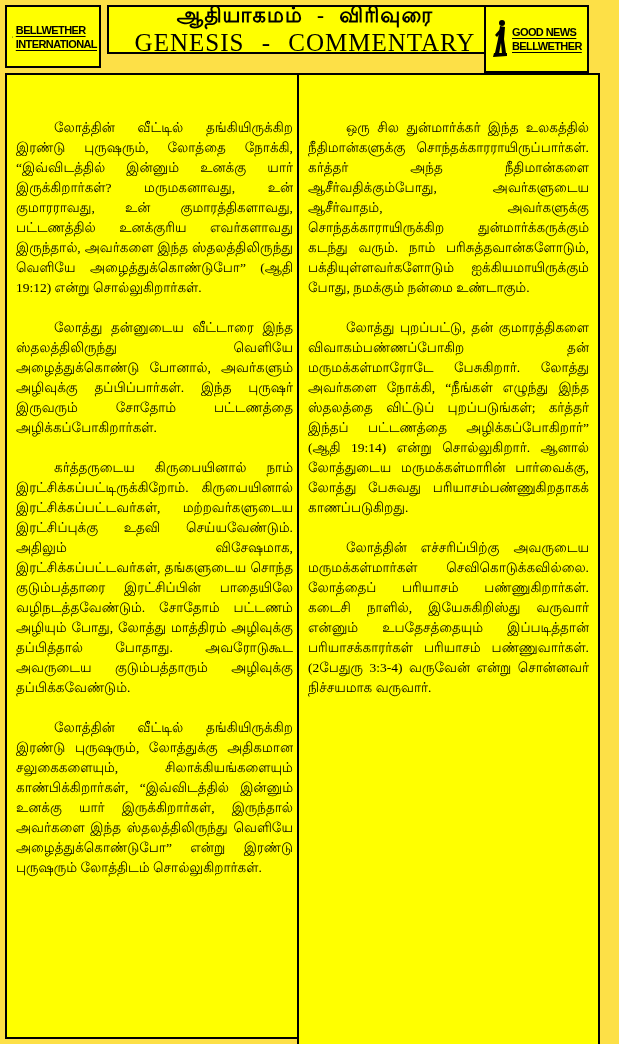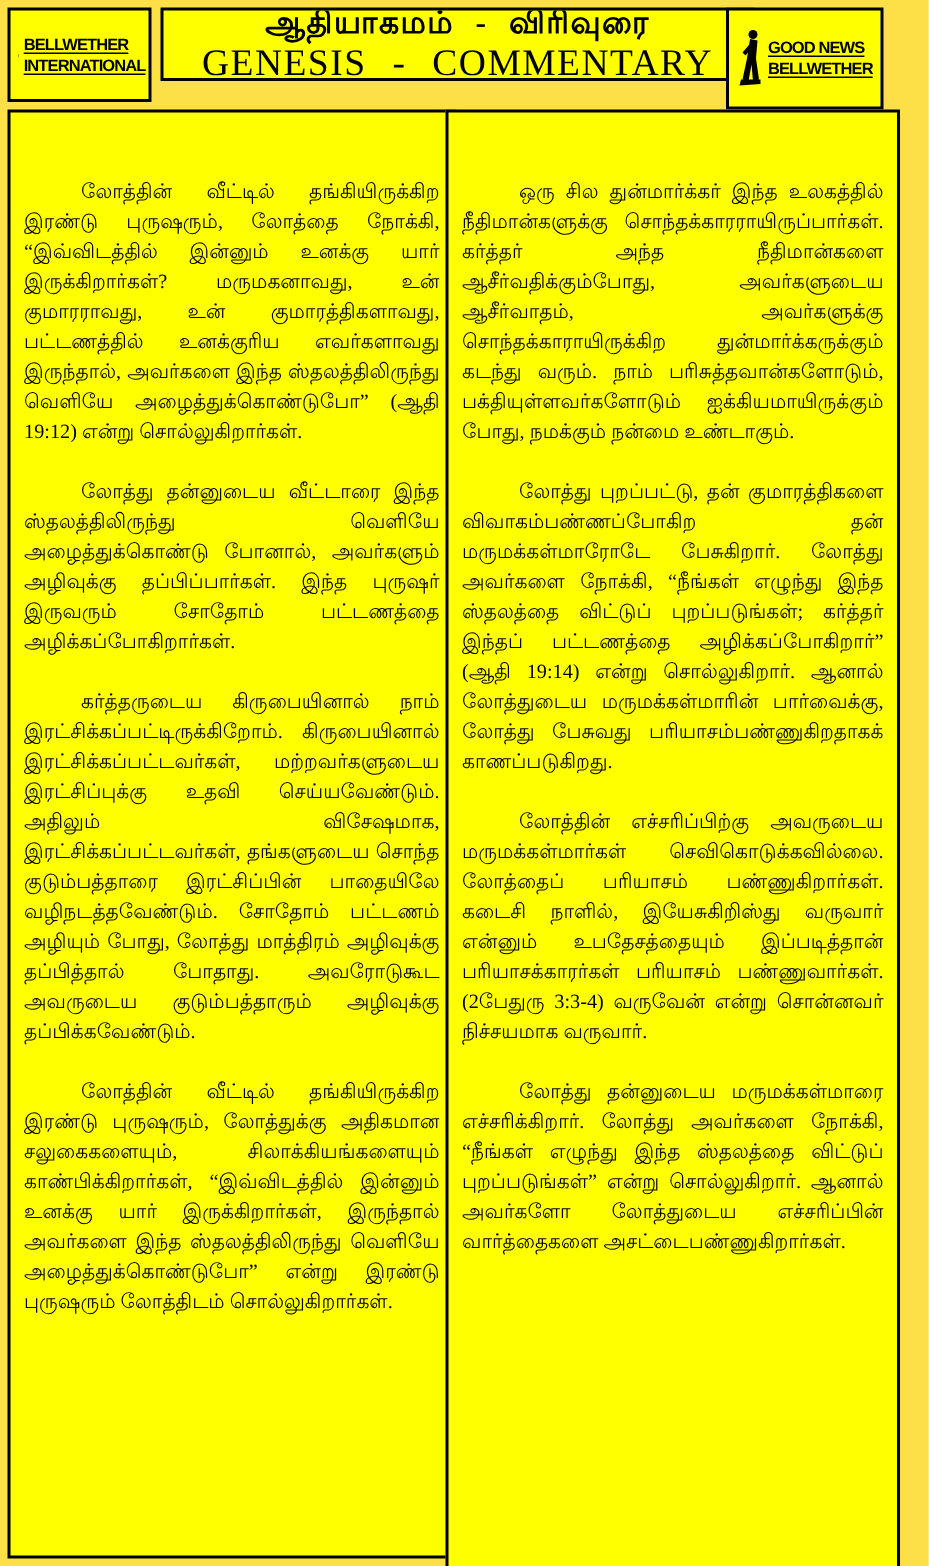--- a/index.html
+++ b/index.html
@@ -106,17 +106,16 @@
       <p>கர்த்தருடைய கிருபையினால் நாம் இரட்சிக்கப்பட்டிருக்கிறோம். கிருபையினால் இரட்சிக்கப்பட்டவர்கள், மற்றவர்களுடைய இரட்சிப்புக்கு உதவி செய்யவேண்டும். அதிலும் விசேஷமாக, இரட்சிக்கப்பட்டவர்கள், தங்களுடைய சொந்த குடும்பத்தாரை இரட்சிப்பின் பாதையிலே வழிநடத்தவேண்டும். சோதோம் பட்டணம் அழியும் போது, லோத்து மாத்திரம் அழிவுக்கு தப்பித்தால் போதாது. அவரோடுகூட அவருடைய குடும்பத்தாரும் அழிவுக்கு தப்பிக்கவேண்டும்.</p>
       <p>லோத்தின் வீட்டில் தங்கியிருக்கிற இரண்டு புருஷரும், லோத்துக்கு அதிகமான சலுகைகளையும், சிலாக்கியங்களையும் காண்பிக்கிறார்கள், “இவ்விடத்தில் இன்னும் உனக்கு யார் இருக்கிறார்கள், இருந்தால் அவர்களை இந்த ஸ்தலத்திலிருந்து வெளியே அழைத்துக்கொண்டுபோ” என்று இரண்டு புருஷரும் லோத்திடம் சொல்லுகிறார்கள்.</p>
     </div>
   </div>
 
   <div class="box col-right">
     <div class="col-inner">
       <p>ஒரு சில துன்மார்க்கர் இந்த உலகத்தில் நீதிமான்களுக்கு சொந்தக்காரராயிருப்பார்கள். கர்த்தர் அந்த நீதிமான்களை ஆசீர்வதிக்கும்போது, அவர்களுடைய ஆசீர்வாதம், அவர்களுக்கு சொந்தக்காராயிருக்கிற துன்மார்க்கருக்கும் கடந்து வரும். நாம் பரிசுத்தவான்களோடும், பக்தியுள்ளவர்களோடும் ஐக்கியமாயிருக்கும் போது, நமக்கும் நன்மை உண்டாகும்.</p>
       <p>லோத்து புறப்பட்டு, தன் குமாரத்திகளை விவாகம்பண்ணப்போகிற தன் மருமக்கள்மாரோடே பேசுகிறார். லோத்து அவர்களை நோக்கி, “நீங்கள் எழுந்து இந்த ஸ்தலத்தை விட்டுப் புறப்படுங்கள்; கர்த்தர் இந்தப் பட்டணத்தை அழிக்கப்போகிறார்” (ஆதி 19:14) என்று சொல்லுகிறார். ஆனால் லோத்துடைய மருமக்கள்மாரின் பார்வைக்கு, லோத்து பேசுவது பரியாசம்பண்ணுகிறதாகக் காணப்படுகிறது.</p>
       <p>லோத்தின் எச்சரிப்பிற்கு அவருடைய மருமக்கள்மார்கள் செவிகொடுக்கவில்லை. லோத்தைப் பரியாசம் பண்ணுகிறார்கள். கடைசி நாளில், இயேசுகிறிஸ்து வருவார் என்னும் உபதேசத்தையும் இப்படித்தான் பரியாசக்காரர்கள் பரியாசம் பண்ணுவார்கள். (2பேதுரு 3:3-4) வருவேன் என்று சொன்னவர் நிச்சயமாக வருவார்.</p>
-      <p>லோத்து தன்னுடைய மருமக்கள்மாரை எச்சரிக்கிறார். லோத்து அவர்களை நோக்கி, “நீங்கள் எழுந்து இந்த ஸ்தலத்தை விட்டுப் புறப்படுங்கள்” என்று சொல்லுகிறார். ஆனால் அவர்களோ லோத்துடைய எச்சரிப்பின் வார்த்தைகளை அசட்டைபண்ணுகிறார்கள்.</p>
     </div>
   </div>
 
 </div>
 
 </body></html>

